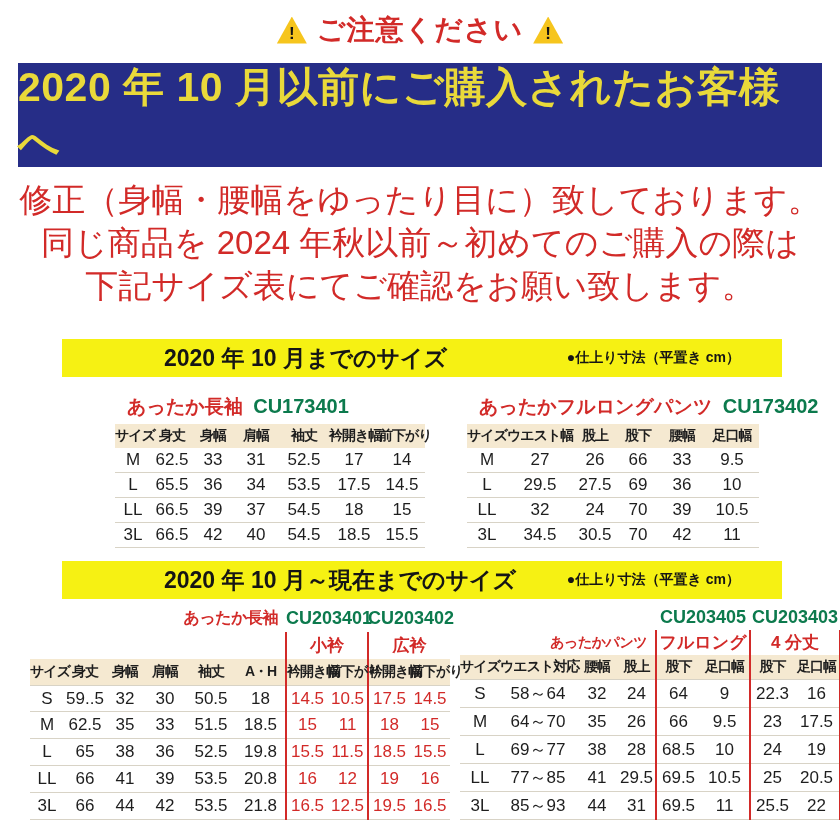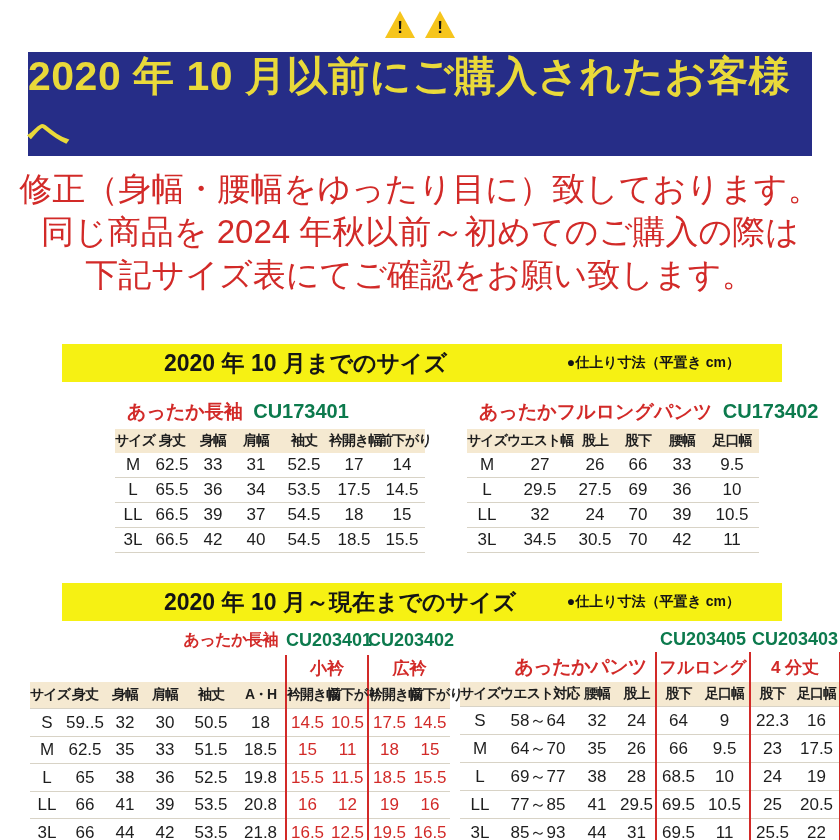--- a/index.html
+++ b/index.html
@@ -6,33 +6,33 @@
   body { margin:0; background:#fff; font-family:"Liberation Sans","DejaVu Sans",sans-serif; }
   .page { position:relative; width:840px; height:840px; background:#fff; overflow:hidden; }
 
   
   .warn-line { display:flex; justify-content:center; align-items:center; gap:10px; padding-top:11px; }
   .warn-text { color:#d22a28; font-size:28px; font-weight:bold; letter-spacing:1px; }
   .tri { position:relative; width:30px; height:27px; background:#f6c51d; clip-path:polygon(50% 0,100% 100%,0 100%); }
   .tri::after { content:"!"; position:absolute; bottom:0px; left:50%; transform:translateX(-50%); color:#141414; font-size:17px; font-weight:900; }
 
   
-  .navy { margin:14px 28px 0; height:104px; background:#262d87; display:flex; align-items:center; justify-content:center; }
+  .navy { margin:14px 18px 0; height:104px; background:#262d87; display:flex; align-items:center; justify-content:center; }
   .navy span { color:#e9d93a; font-size:41px; font-weight:bold; letter-spacing:0.5px; }
 
   
   .message { margin-top:11px; text-align:center; color:#d22a28; font-size:33px; line-height:43px; font-weight:500; }
 
   
   .bar { margin:0 0 0 62px; width:720px; height:38px; background:#f6f113; display:flex; align-items:center; }
   .bar-title { margin-left:102px; color:#151515; font-size:23px; font-weight:bold; }
   .bar-note { margin-left:auto; margin-right:42px; color:#151515; font-size:14px; font-weight:bold; }
 
-  .bar-old { margin-top:48px; }
-  .bar-new { margin-top:30px; }
+  .bar-old { margin-top:32px; }
+  .bar-new { margin-top:13px; }
 
   
   table { border-collapse:collapse; table-layout:fixed; }
   th, td { text-align:center; padding:2px 0; white-space:nowrap; overflow:visible; }
   thead th, tr.hdr td, tr.hdr th { background:#f5e9d1; font-size:14px; font-weight:bold; color:#1e1e1e; letter-spacing:-1px; padding:3px 0; }
   tbody td { font-size:17px; color:#1e1e1e; border-bottom:1px solid #d8d3c6; height:24px; }
   .red-val { color:#d22a28; }
   .vl { border-left:2.5px solid #d22a28;text-align:center; }
   .vr { border-right:2.5px solid #d22a28; }
 
@@ -54,20 +54,21 @@
   tr.title-row td { border-bottom:none; height:20px; }
   tr.group-row td { border-bottom:none; height:21px; }
 </style>
 </head>
 <body>
 
 <div class="page">
 
   <div class="warn-line">
     <span class="tri"></span>
+    <span class="warn-text">ご注意ください</span>
     <span class="tri"></span>
   </div>
 
   <div class="navy">
     <span>2020 年 10 月以前にご購入されたお客様へ</span>
   </div>
 
   <div class="message">
     <div>修正（身幅・腰幅をゆったり目に）致しております。</div>
     <div>同じ商品を 2024 年秋以前～初めてのご購入の際は</div>
@@ -329,21 +330,21 @@
           <col style="width:44px">
           <col style="width:46px">
         </colgroup>
       <tbody>
         <tr class="title-row">
           <td colspan="4"></td>
           <td colspan="2" class="title-code">CU203405</td>
           <td colspan="2" class="title-code">CU203403</td>
         </tr>
         <tr class="group-row">
-          <td colspan="4" class="title-label" style="font-size:19px;">あったかパンツ</td>
+          <td colspan="4" class="title-label" style="font-size:14px;">あったかパンツ</td>
           <td colspan="2" class="group-label vl">フルロング</td>
           <td colspan="2" class="group-label vl vr">4 分丈</td>
         </tr>
         <tr class="hdr">
           <td>サイズ</td>
           <td>ウエスト対応</td>
           <td>腰幅</td>
           <td>股上</td>
           <td class="vl">股下</td>
           <td>足口幅</td>

